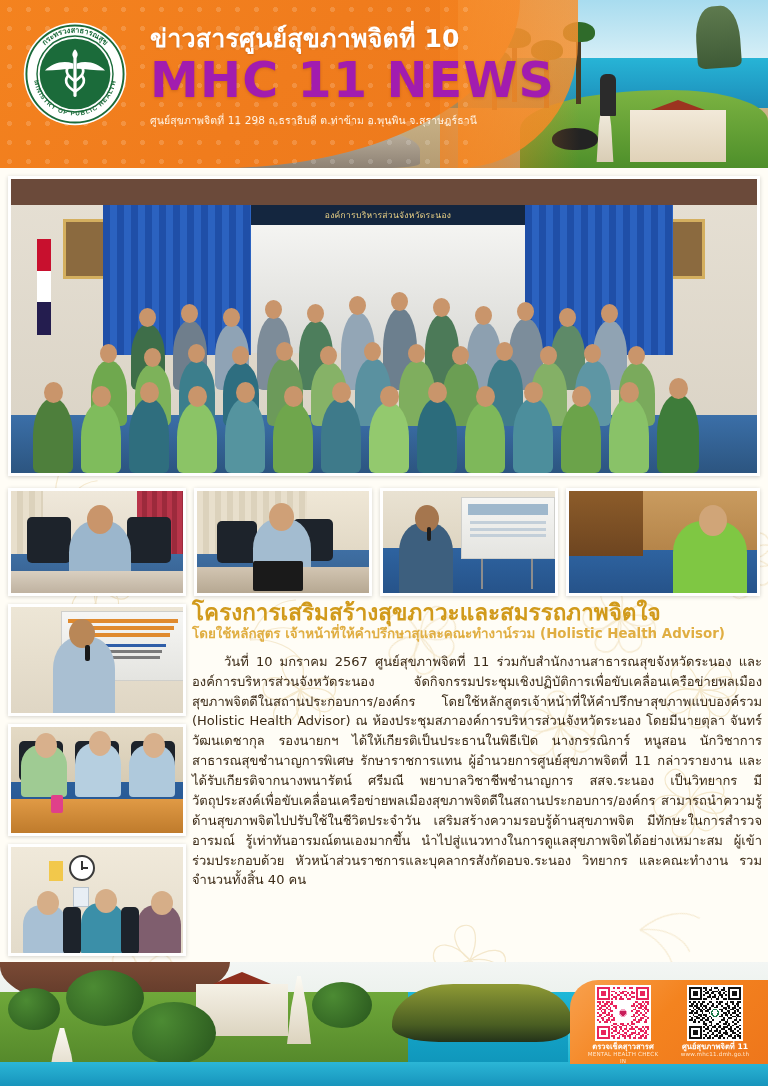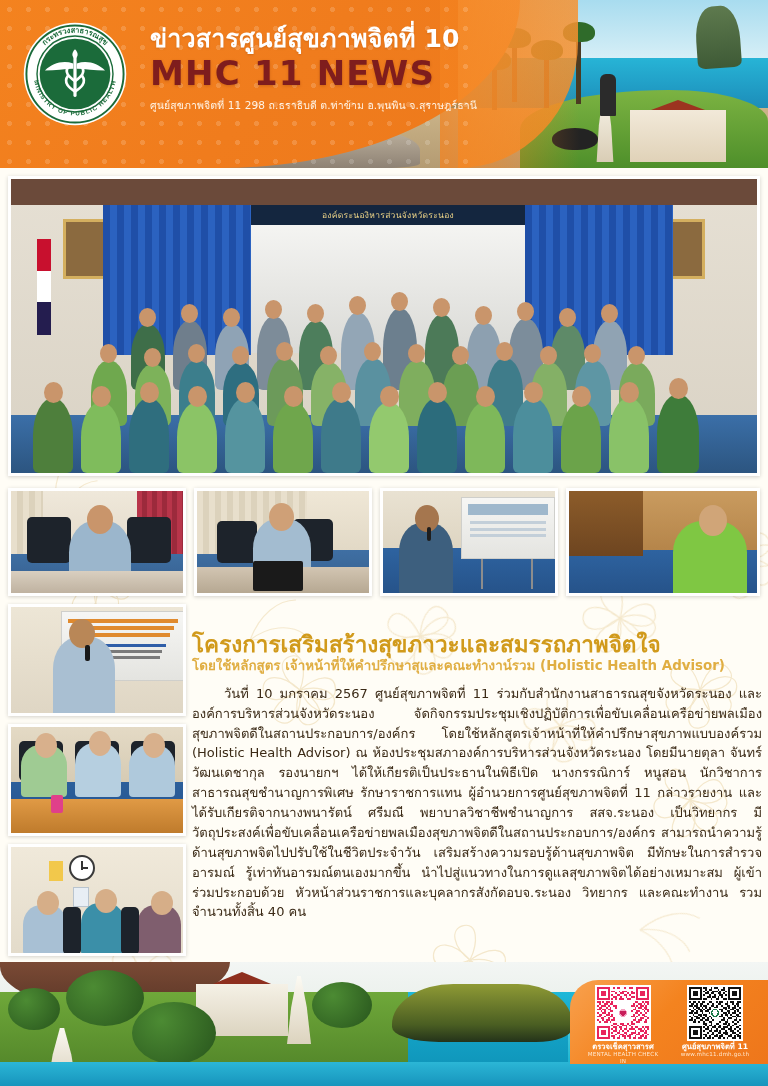--- a/index.html
+++ b/index.html
@@ -131,21 +131,21 @@
     width:106px; height:106px; z-index:5;
   }
 
   .hdr-text { position:absolute; left:150px; top:24px; z-index:5; }
   .hdr-thai-title {
     font-size:25px; font-weight:bold; color:#ffffff;
     letter-spacing:.2px; line-height:1.18;
     text-shadow:0 1px 2px rgba(120,50,0,.25);
   }
   .hdr-en-title {
-    font-size:34px; font-weight:bold; color:#7f1d1d;
+    font-size:49px; font-weight:bold; color:#a21caf;
     letter-spacing:1.2px; line-height:1.0; margin-top:2px;
     text-shadow:0 1px 3px rgba(120,50,0,.28);
   }
   .hdr-address {
     font-size:10.5px; color:#FFF3E4; margin-top:7px;
     letter-spacing:.1px;
   }
 
   
   .photo {
@@ -204,21 +204,21 @@
   .sc-temple-roof { position:absolute; left:190px; top:10px; width:104px; height:18px; background:#8E2F1E; clip-path:polygon(8% 100%,50% 0,92% 100%); }
   .sc-chedi { position:absolute; left:284px; top:14px; width:30px; height:68px; background:linear-gradient(180deg,#FCFAF3,#DCD3BE); clip-path:polygon(44% 0,56% 0,76% 46%,90% 100%,10% 100%,24% 46%); }
   .sc-chedi2{ position:absolute; left:44px; top:66px; width:36px; height:58px; background:linear-gradient(180deg,#FBF8F1,#D8CFBA); clip-path:polygon(44% 0,56% 0,76% 46%,90% 100%,10% 100%,24% 46%); }
   .sc-sea   { position:absolute; right:0; top:30px; width:360px; height:94px; background:linear-gradient(180deg,#1EB8D9 0%,#14A4C8 35%,#0D8FB4 100%); }
   .sc-shallow{ position:absolute; right:0; top:62px; width:200px; height:38px; background:linear-gradient(180deg,#5DD7E4,#22BCD6); opacity:.8; }
   .sc-headland{ position:absolute; left:392px; top:22px; width:180px; height:58px; background:linear-gradient(180deg,#8F9A35 0%,#4A5E22 70%,#24331A 100%); border-radius:34% 30% 20% 26% / 70% 66% 24% 26%; }
   .sc-rocks { position:absolute; right:22px; bottom:4px; width:70px; height:22px; background:#3A4038; border-radius:48% 40% 30% 36%; }
 
   
   .content {
-    position:absolute; left:192px; top:632px;
+    position:absolute; left:192px; top:600px;
     width:570px; z-index:5;
   }
   .title-line {
     font-size:22.5px; font-weight:bold; line-height:1.13;
     color:#D19A1B; letter-spacing:0;
   }
   .subtitle {
     margin-top:7px;
     font-size:13.4px; font-weight:bold; line-height:1.30;
     color:#E0AE42; letter-spacing:0;
@@ -360,21 +360,21 @@
     <div class="ph-inner">
       <div class="room-wall"></div>
       <div class="room-ceil"></div>
       <div class="room-flag"></div>
       <div class="room-frameL"></div>
       <div class="room-frameR"></div>
       <div class="room-curtL"></div>
       <div class="room-curtR"></div>
       <div class="room-screen"></div>
       <div class="room-banner">
-        <span>องค์ดระนองิหารส่วนจังหวัดระนอง</span>
+        <span>องค์การบริหารส่วนจังหวัดระนอง</span>
       </div>
       <div class="room-floor"></div>
       <div class="crowd">
 
         <div class="person" style="left:120px;top:26px;width:34px;height:66px;background:#3E6E49;"></div>
           <div class="head" style="left:128px;top:10px;"></div>
         <div class="person" style="left:162px;top:22px;width:34px;height:70px;background:#6F7E8C;"></div>
           <div class="head" style="left:170px;top:6px;"></div>
         <div class="person" style="left:204px;top:26px;width:34px;height:66px;background:#8FA3B5;"></div>
           <div class="head" style="left:212px;top:10px;"></div>

